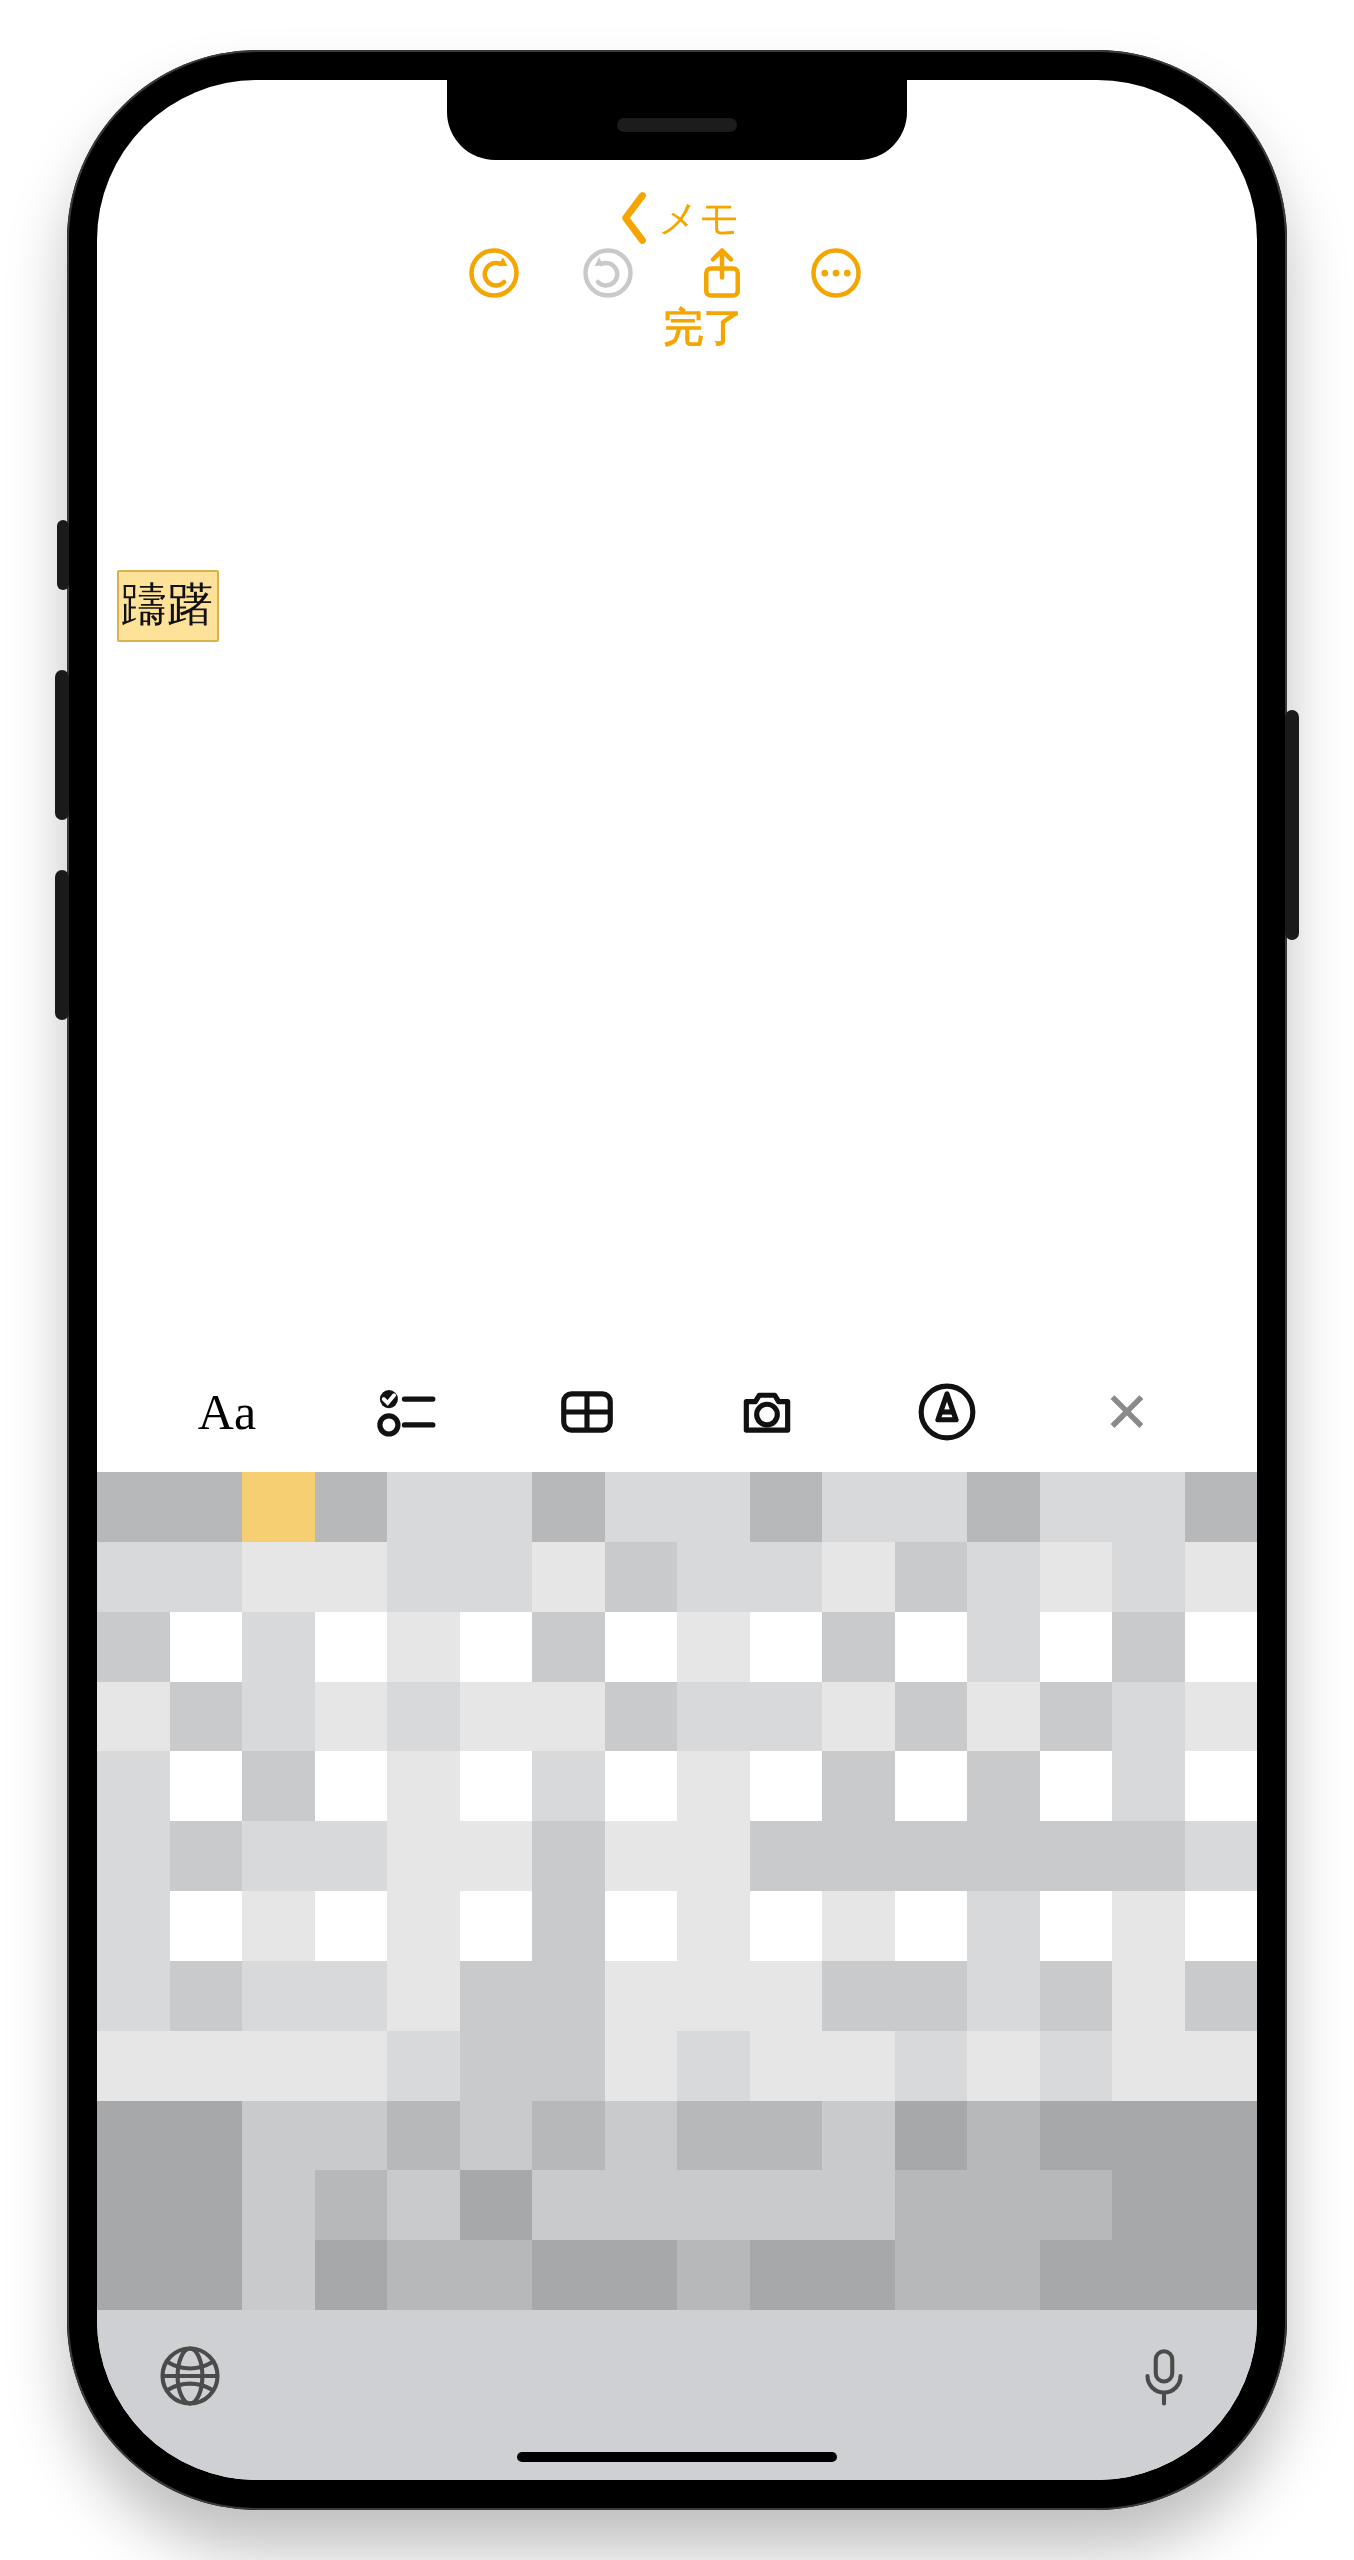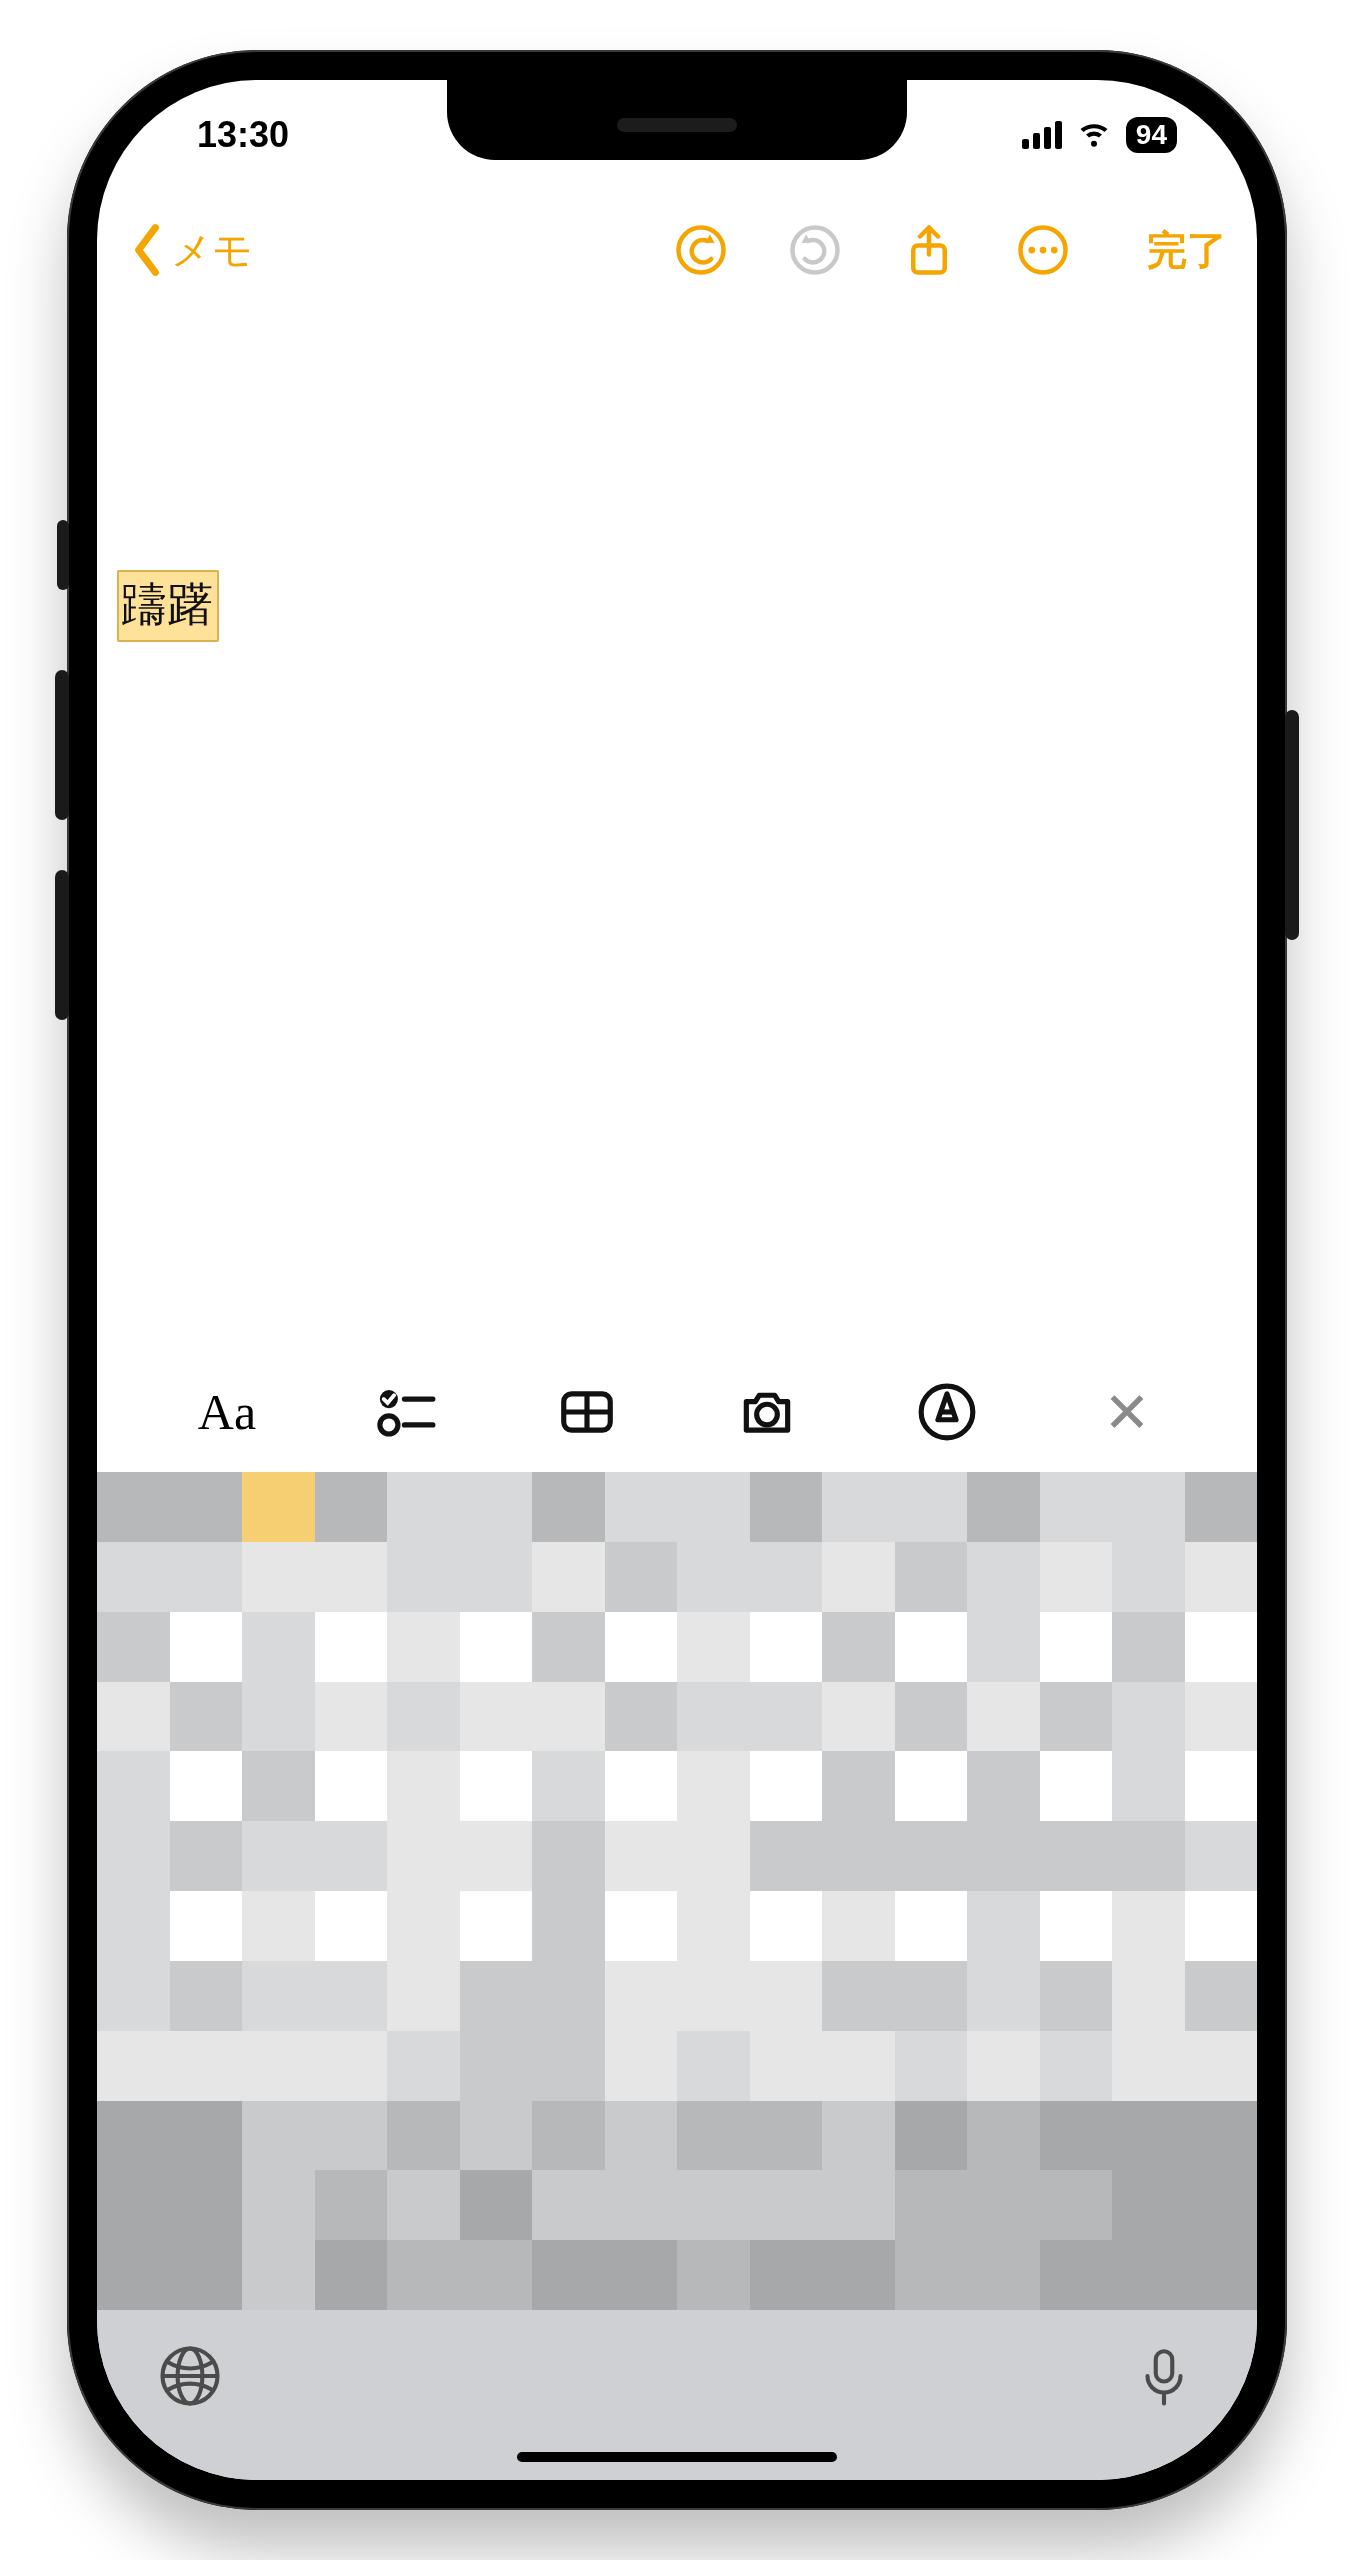--- a/index.html
+++ b/index.html
@@ -53,21 +53,21 @@
   .status-left { padding-left: 30px; }
   .status-right { display: flex; align-items: center; gap: 14px; padding-right: 10px;}
   .sig { display: flex; align-items: flex-end; gap: 4px; }
   .sig span { width: 7px; background:#000; border-radius:2px; }
   .sig span:nth-child(1){height:10px}.sig span:nth-child(2){height:16px}
   .sig span:nth-child(3){height:22px}.sig span:nth-child(4){height:28px}
   .batt { background:#000; color:#fff; border-radius:12px; padding:2px 10px; font-size:28px; font-weight:800;}
   
   .nav {
     position: absolute; top: 110px; left: 0; right: 0; height: 120px;
-    display: flex; align-items: center; padding: 0 30px;
+    display: flex; align-items: center; padding: 0 30px; flex-direction: column;
   }
   .accent { color: #f5a500; }
   .back { display:flex; align-items:center; gap:4px; font-size:40px; font-weight:500;}
   .back svg { width:40px; height:56px; }
   .nav-spacer { flex: 1; }
   .nav-icons { display:flex; align-items:center; gap:60px; margin-right: 24px;}
   .nav-icons .ico { width:54px; height:54px; display:flex; align-items:center; justify-content:center;}
   .nav-icons svg { width:54px; height:54px; }
   .done { font-size:40px; font-weight:700; margin-left: 53px;}
   
@@ -127,37 +127,20 @@
 
 <div class="device">
   <span class="btn-side btn-mute"></span>
   <span class="btn-side btn-volup"></span>
   <span class="btn-side btn-voldn"></span>
   <span class="btn-side btn-power"></span>
 
   <div class="screen">
     <div class="notch"></div>
 
-    <div class="status">
-      <span class="status-left">13:30</span>
-      <span class="status-right">
-        <span class="sig">
-          <span></span>
-            <span></span>
-            <span></span>
-            <span></span>
-        </span>
-        <span>
-          <svg viewBox="0 0 24 24" width="36" height="36" fill="#000">
-              <path d="M12 18.5a2 2 0 100 4 2 2 0 000-4zm-5.3-4.1a8 8 0 0110.6 0l-2 2a5.2 5.2 0 00-6.6 0zM3 10.7a14 14 0 0118 0l-2 2a11.2 11.2 0 00-14 0z"></path>
-            </svg>
-        </span>
-        <span class="batt">94</span>
-      </span>
-    </div>
 
     <div class="nav">
       <div class="back accent">
         <svg viewBox="0 0 24 40">
             <path d="M18 4 L6 20 L18 36" stroke="#f5a500" stroke-width="5" fill="none" stroke-linecap="round" stroke-linejoin="round"></path>
           </svg>
         <span>メモ</span>
       </div>
       <div class="nav-spacer"></div>
       <div class="nav-icons">

